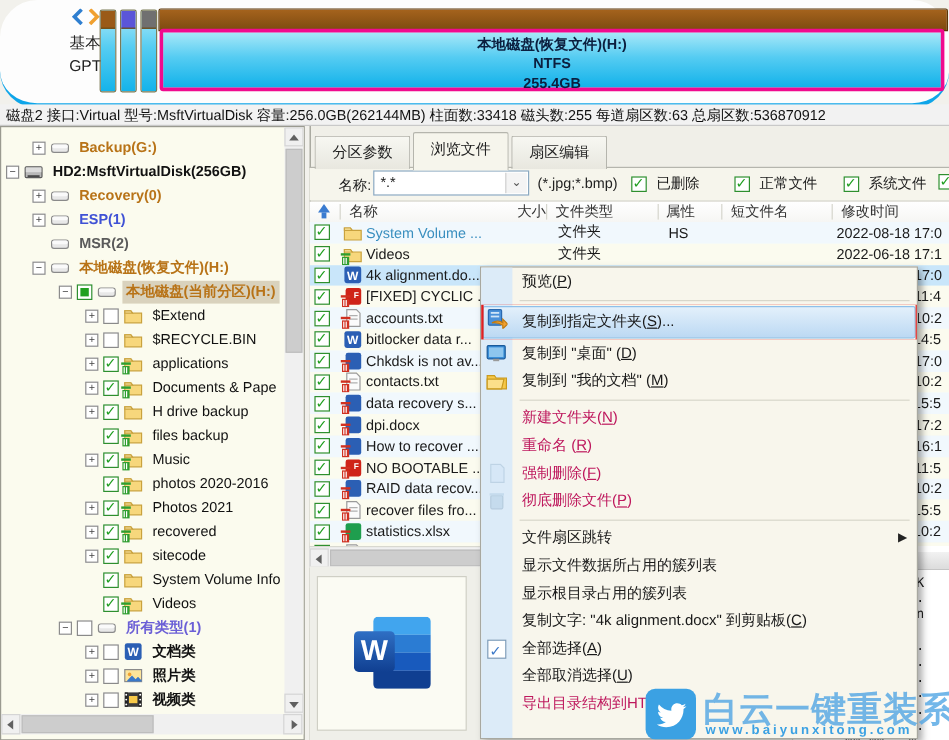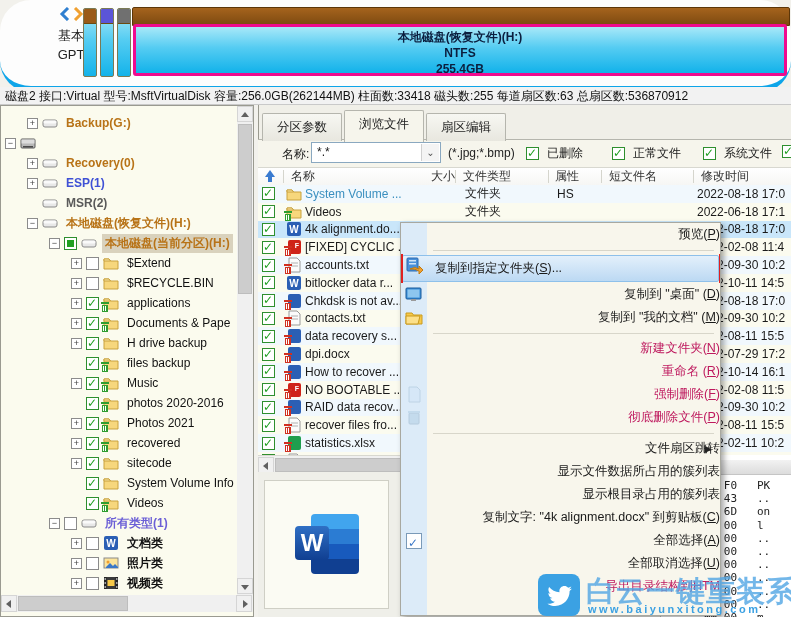--- a/index.html
+++ b/index.html
@@ -1,20 +1,20 @@
 <!DOCTYPE html>
 <html><head>
 <meta charset="utf-8">
 <style>
   html,body{margin:0;padding:0;}
   body{font-family:"Liberation Sans","DejaVu Sans",sans-serif;}
   .screen{position:relative;width:791px;height:617px;background:#f2f1ec;overflow:hidden;font-size:12px;color:#1a1a1a;}
   .abs{position:absolute;}
   
-  .banner{left:0;top:0;width:791px;height:86px;background:#fdfdfd;border-bottom:6px solid #0ea5e9;border-radius:31px;}
+  .banner{left:0;top:0;width:791px;height:86px;background:#fdfdfd;border-bottom:4px solid #0ea5e9;border-radius:31px;}
   .navblock{left:46px;top:4px;width:50px;height:78px;text-align:center;}
   .navarrows{display:flex;justify-content:center;gap:3px;margin-top:3px;}
   .navline{font-size:13px;color:#222;margin-top:6px;}
   .pbar{top:8px;height:67px;border:1px solid #7a7a55;border-radius:2px;overflow:hidden;background:linear-gradient(180deg,#aee9f8,#56cdf2 45%,#14b3ea);}
   .pbar .cap{height:14px;border-bottom:1px solid #6b4a12;}
   .bigband{left:132px;top:7px;width:656px;height:17px;background:linear-gradient(180deg,#a5631d,#7d4a10);border:1px solid #5c3608;border-radius:2px 2px 0 0;}
   .bigpart{left:133px;top:24px;width:654px;height:52px;border:3px solid #f00a8e;border-radius:3px;background:linear-gradient(180deg,#a8e8f8,#55ccf2 45%,#12b2ea);text-align:center;color:#0b1f3f;font-weight:bold;line-height:16px;padding-top:2px;box-sizing:border-box;}
   
   .infobar{left:0;top:87px;width:791px;height:18px;background:#f2f2f2;border-bottom:1px solid #c9c9c9;line-height:18px;padding-left:5px;box-sizing:border-box;font-size:12px;color:#111;white-space:nowrap;}
   
@@ -73,21 +73,21 @@
   
   .wordbig{position:absolute;left:30px;top:33px;width:66px;height:62px;}
   .wb-doc{position:absolute;left:16px;top:0;width:48px;height:60px;border-radius:4px;overflow:hidden;}
   .wb-doc div{height:15px;}
   .wb-sq{position:absolute;left:0;top:12px;width:34px;height:34px;border-radius:4px;background:linear-gradient(180deg,#2f6fc4,#103f91);color:#fff;font-weight:bold;font-size:24px;text-align:center;line-height:34px;}
   
   .hexpane{left:660px;top:455px;width:131px;height:162px;background:#ffffff;border-left:1px solid #c0c0b8;}
   .hexhead{position:absolute;left:0;top:5px;width:131px;height:14px;background:linear-gradient(180deg,#f2f2f2,#dcdcdc);border-bottom:1px solid #c5c5c5;}
   .hexline{position:absolute;left:43px;font-family:"DejaVu Sans Mono",monospace;font-size:11px;color:#222;white-space:pre;}
   
-  .menu{left:400px;top:222px;width:321px;height:394px;background:#f8f6ec;border:1px solid #a8a8a0;box-shadow:3px 3px 6px rgba(0,0,0,0.35);box-sizing:border-box;z-index:50;text-align:right;}
+  .menu{left:400px;top:222px;width:365px;height:394px;background:#f8f6ec;border:1px solid #a8a8a0;box-shadow:3px 3px 6px rgba(0,0,0,0.35);box-sizing:border-box;z-index:50;}
   .menu::before{content:"";position:absolute;left:0;top:0;bottom:0;width:26px;background:#dcebf8;}
   .mitem{position:relative;height:23px;line-height:23px;padding-left:34px;font-size:12.5px;color:#1a1a1a;white-space:nowrap;overflow:hidden;}
   .mitem.disabled{color:#be185d;}
   .mitem u{text-decoration:underline;}
   .msep{height:8px;position:relative;}
   .msep::after{content:"";position:absolute;left:32px;right:6px;top:4px;height:1px;background:#d8d6ca;}
   .mhigh{height:29px;}
   .mhigh .hl{position:absolute;left:1px;right:1px;top:1px;bottom:1px;background:linear-gradient(180deg,#e3f0fb,#bcd9f3);border:1px solid #8ec0ea;border-radius:2px;}
   .mhigh .txt{position:absolute;left:34px;top:0;height:29px;line-height:29px;}
   .redbox{position:absolute;left:-1px;right:-2px;top:-3px;bottom:-3px;border:3px solid #e02020;z-index:3;pointer-events:none;}
@@ -165,20 +165,21 @@
         </div>
         <div class="titem" style="margin-left: 4px;">
           <span class="texp">−</span>
           <span class="ticon">
             <span class="ic" style="position: absolute; left: 0px; top: 0px; width: 16px; height: 16px;"><svg width="16" height="16" viewBox="0 0 16 16">
                 <rect x="1" y="4" width="14" height="9" rx="1" fill="#b8b8b8" stroke="#5a5a5a"></rect>
                 <rect x="1.5" y="4.5" width="13" height="4" fill="#dcdcdc"></rect>
                 <rect x="3" y="11" width="10" height="1.5" fill="#4a4a4a"></rect>
               </svg></span>
           </span>
+          <span class="tlabel c-black b">HD2:MsftVirtualDisk(256GB)</span>
         </div>
         <div class="titem" style="margin-left: 26px;">
           <span class="texp">+</span>
           <span class="ticon">
             <span class="ic" style="position: absolute; left: 0px; top: 0px; width: 16px; height: 16px;"><svg width="16" height="16" viewBox="0 0 16 16">
                 <rect x="1" y="5" width="14" height="7" rx="2" fill="#e8e8e8" stroke="#8a8a8a"></rect>
                 <rect x="1.5" y="5.5" width="13" height="3" rx="1.5" fill="#fafafa"></rect>
               </svg></span>
           </span>
           <span class="tlabel c-orange b">Recovery(0)</span>

